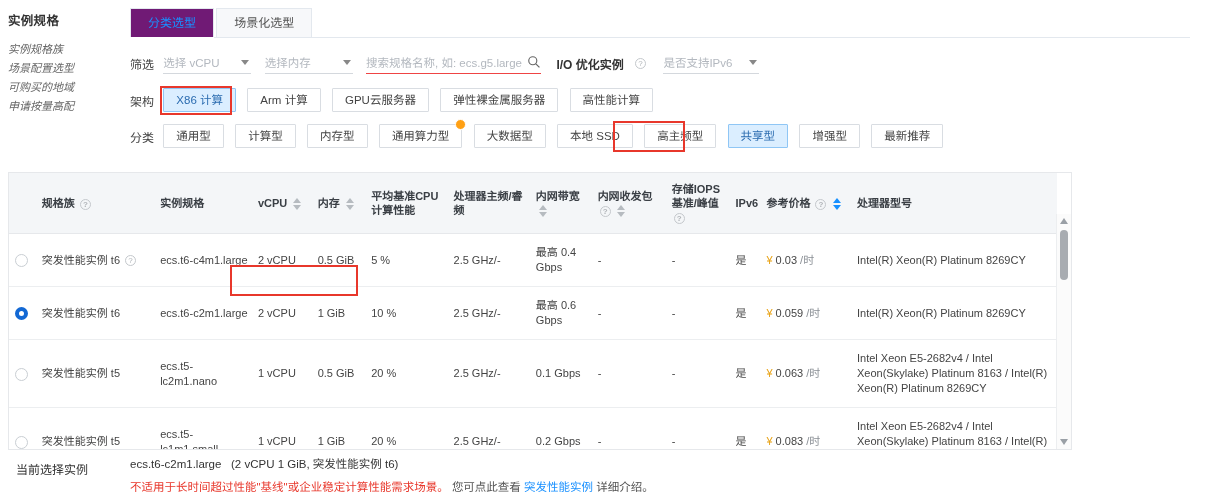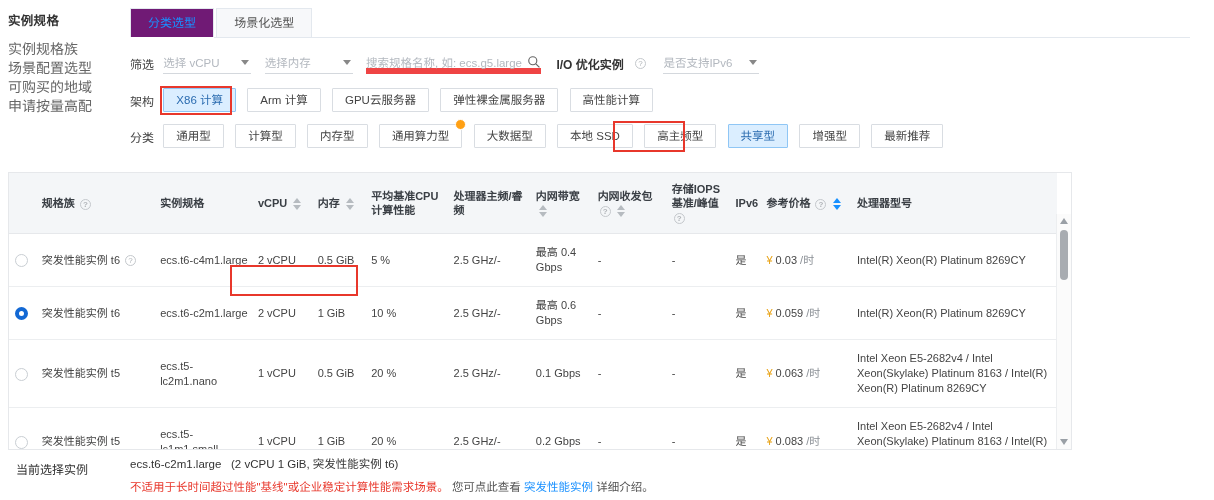--- a/index.html
+++ b/index.html
@@ -20,22 +20,22 @@
   .sidebar {
     position: absolute; left: 0; top: 0;
     width: 122px; height: 500px;
     padding: 10px 8px 0 8px;
   }
   .sidebar-title {
     font-size: 12.5px; font-weight: bold; color: #333;
     margin-bottom: 11px; letter-spacing: .3px;
   }
   .sidebar-item {
-    font-size: 14px; color: #666; line-height: 19px;
-    cursor: pointer; white-space: nowrap;
+    font-size: 11px; color: #666; line-height: 19px;
+    cursor: pointer; white-space: nowrap; font-style: italic;
   }
 
   
   .main {
     position: absolute; left: 122px; top: 0;
     width: 1092px; height: 500px;
   }
 
   
   .tabbar {
@@ -123,21 +123,21 @@
     border-left: 4px solid transparent;
     border-right: 4px solid transparent;
     border-top: 5px solid #888;
   }
   .ux-search {
     display: inline-block;
     position: relative;
     width: 175px;
     height: 22px;
     line-height: 22px;
-    border-bottom: 6px solid #ef4444;
+    border-bottom: 1px solid #ef4444;
     font-size: 11.5px;
     color: #b3b8bf;
     margin-right: 8px;
     vertical-align: middle;
     cursor: text;
   }
   .ux-search .mag {
     position: absolute; right: 0; top: 3px;
     width: 14px; height: 14px;
   }

